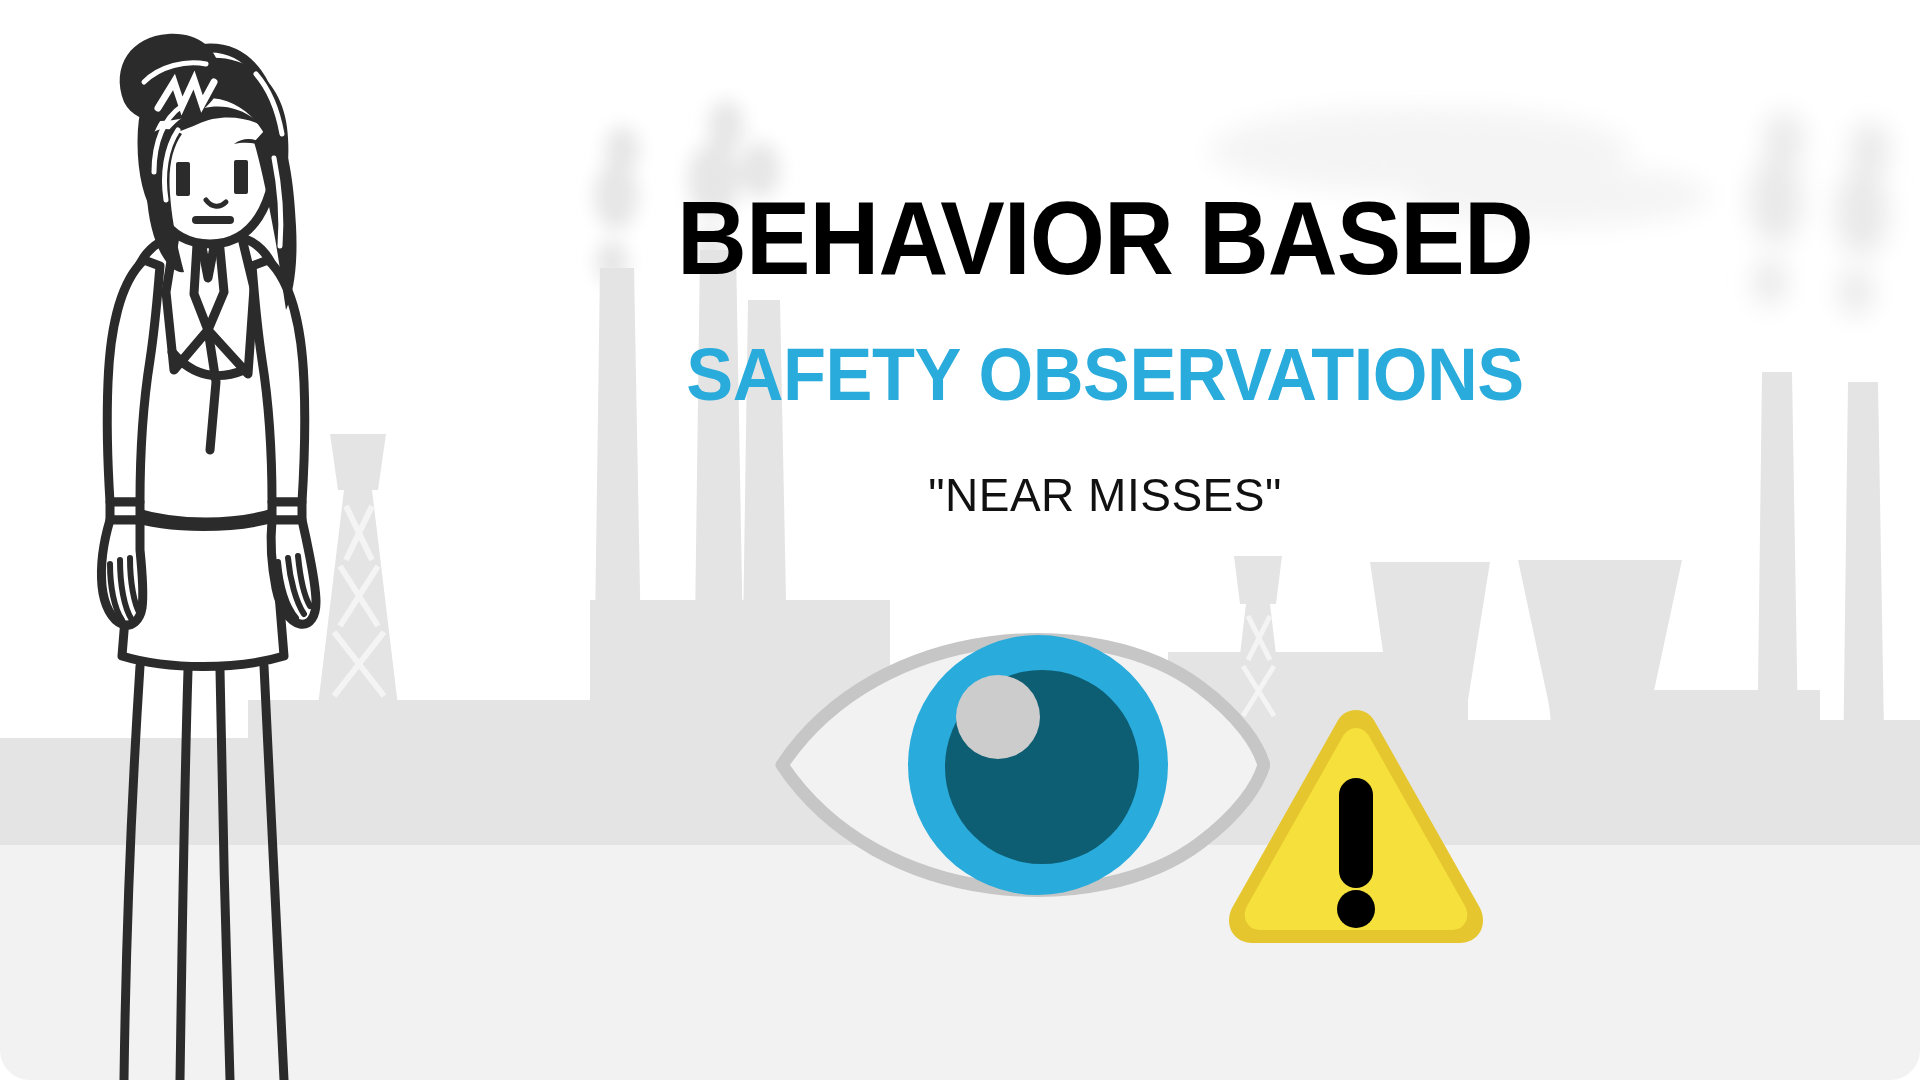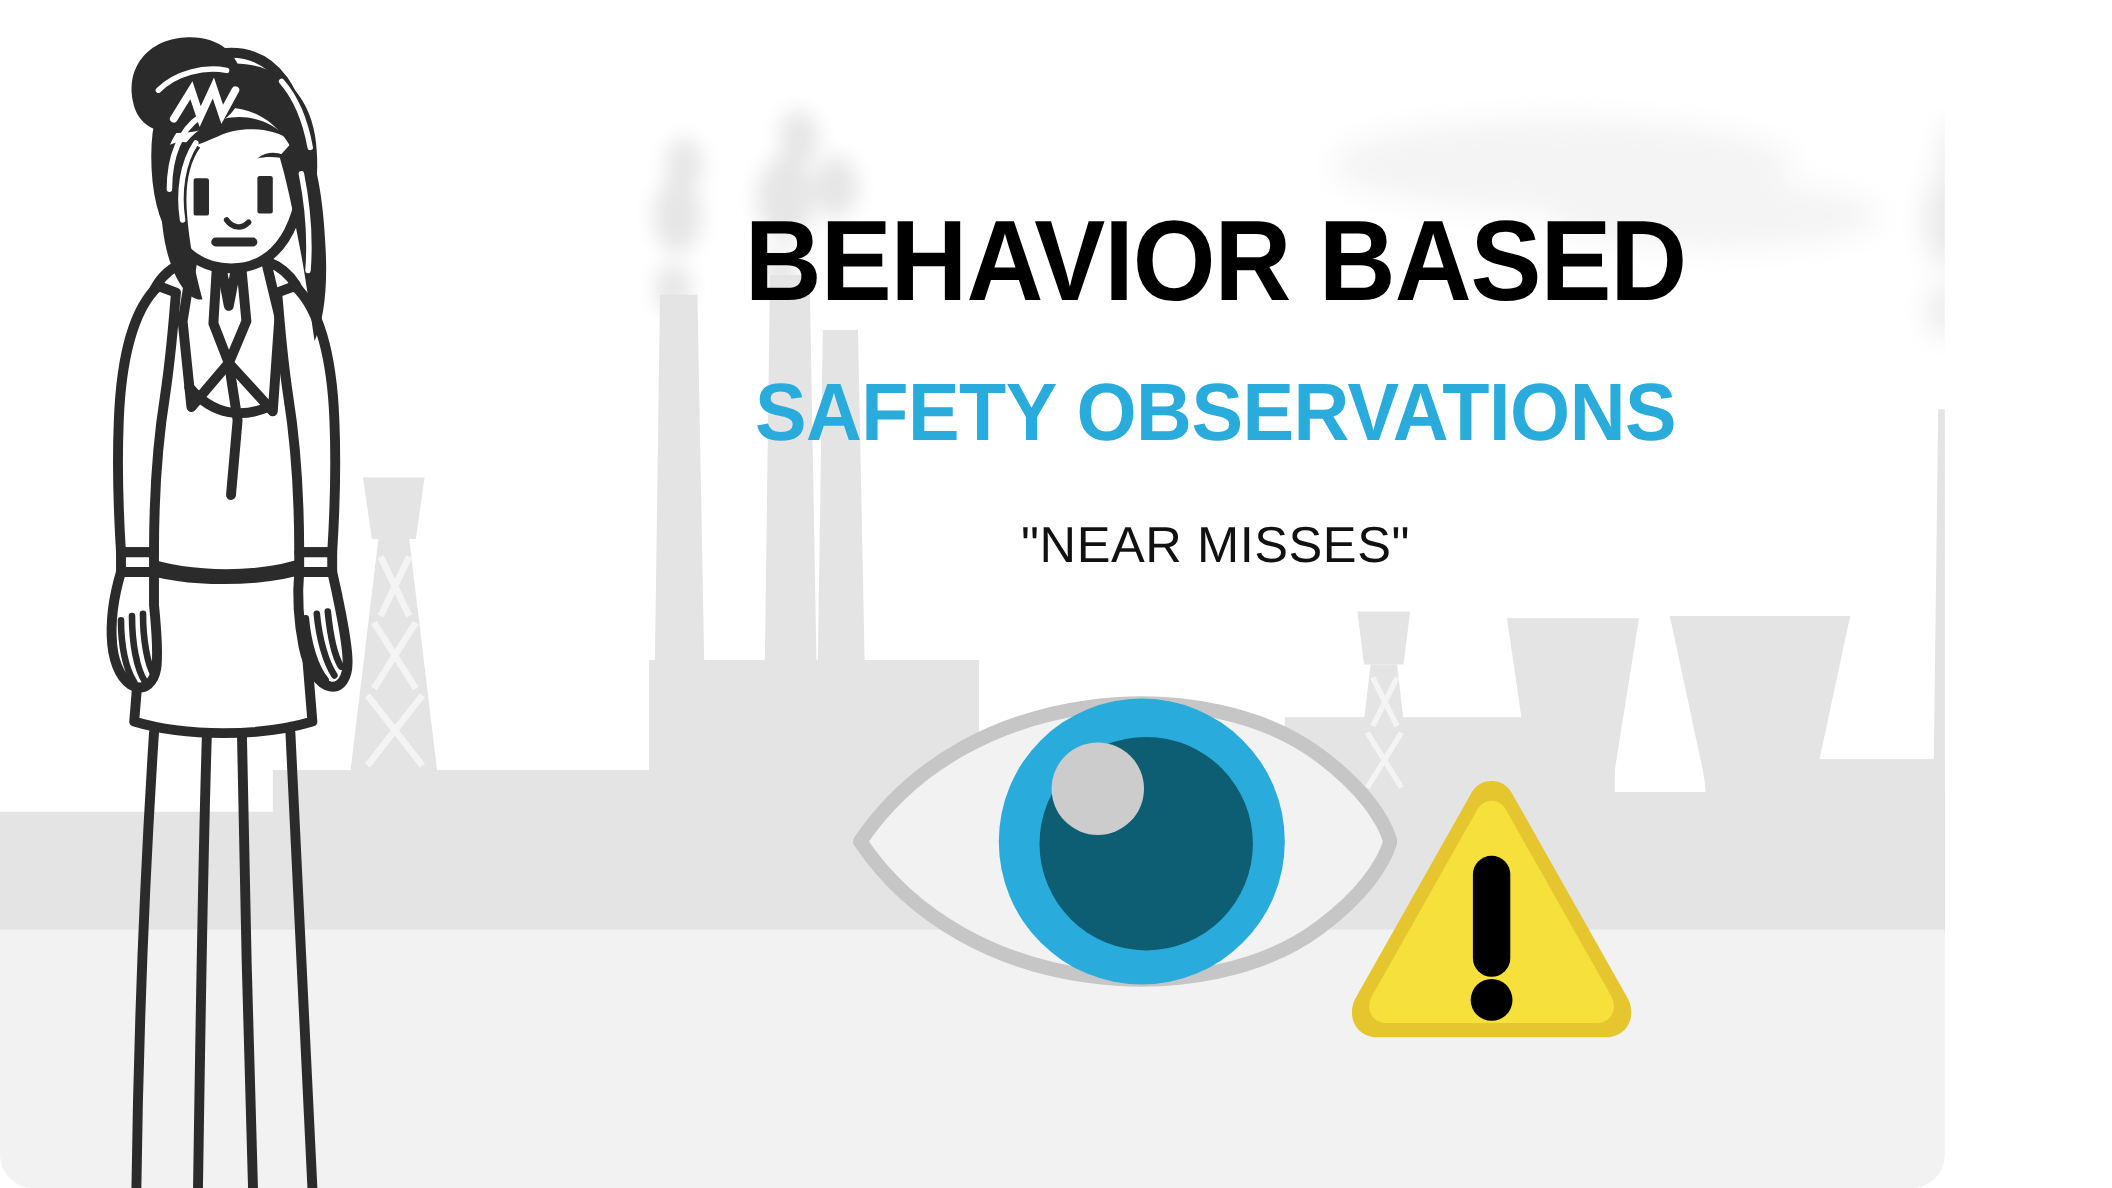--- a/index.html
+++ b/index.html
@@ -5,21 +5,21 @@
   html, body {
     margin: 0;
     padding: 0;
     background: #ffffff;
   }
   body {
     font-family: "Liberation Sans", sans-serif;
   }
   #slide {
     position: relative;
-    width: 1768px;
+    width: 1920px;
     height: 1080px;
     overflow: hidden;
     background: #ffffff;
     border-radius: 30px;
   }
 
   
   #bg-scene {
     position: absolute;
     inset: 0;

